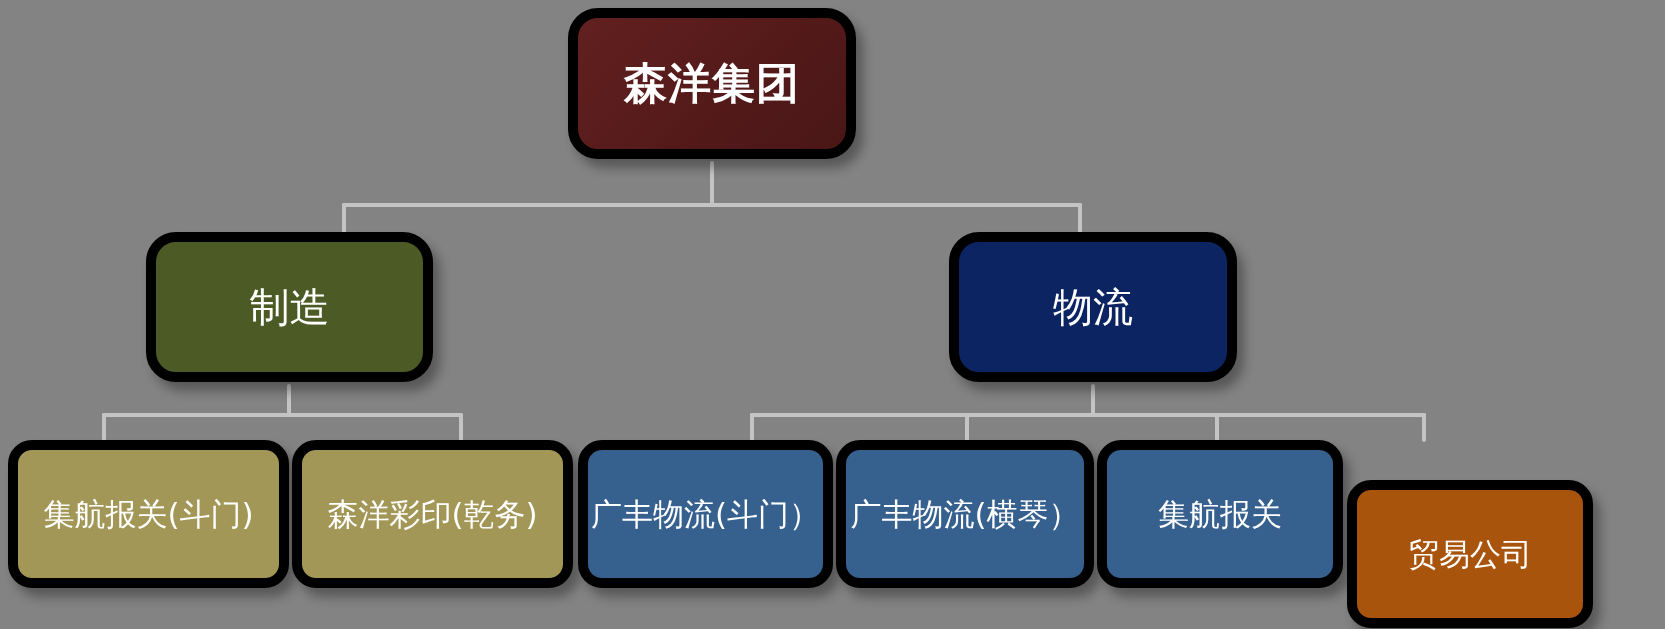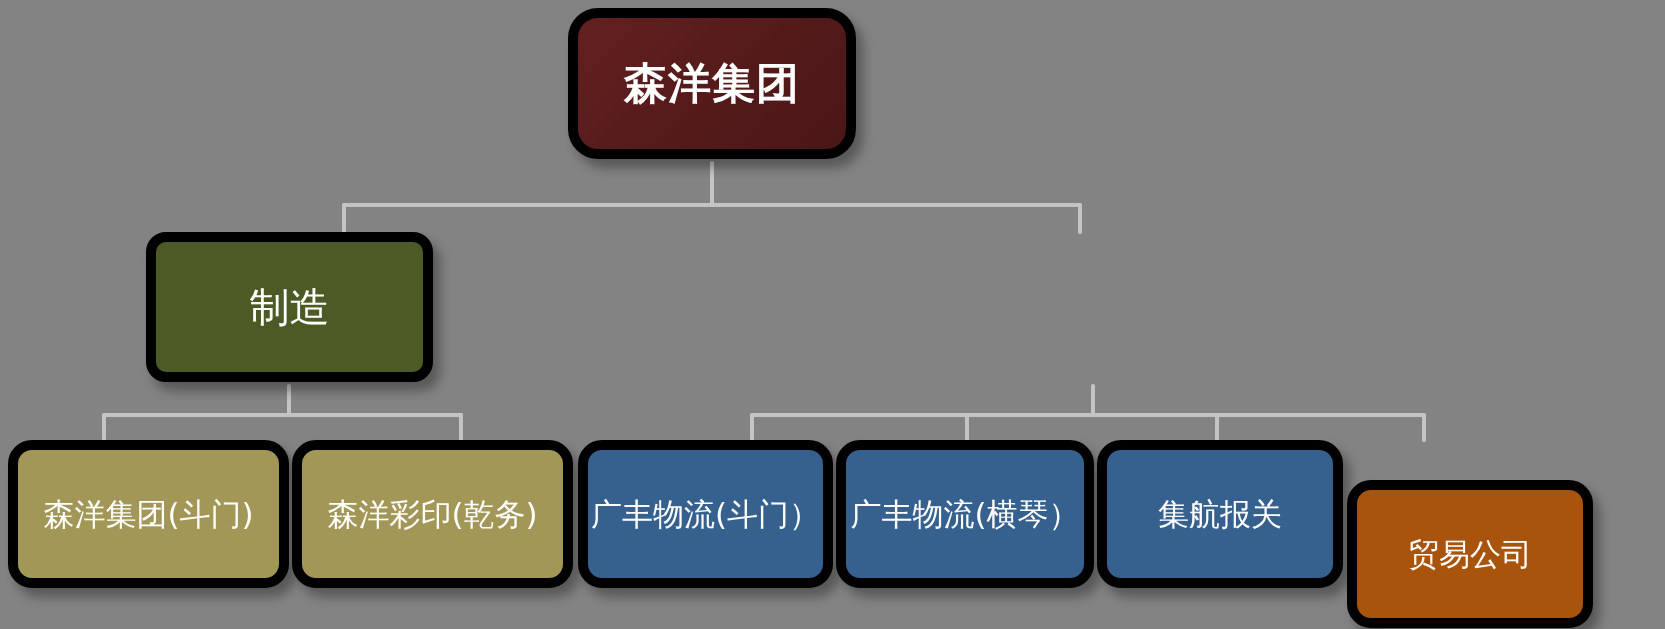--- a/index.html
+++ b/index.html
@@ -63,21 +63,21 @@
     font-size: 43px;
     font-weight: bold;
     letter-spacing: 1px;
   }
 
   
   .node.division {
     top: 232px;
     height: 150px;
     font-size: 40px;
-    border-radius: 20px;
+    border-radius: 30px;
   }
   .node.division-manufacturing {
     left: 146px;
     width: 287px;
     background: #4c5b25;
   }
   .node.division-logistics {
     left: 949px;
     width: 288px;
     background: #0c2461;
@@ -129,23 +129,26 @@
   </svg>
 
   <div class="node root">
     <span class="node-label">森洋集团</span>
   </div>
 
   <div class="node division division-manufacturing">
     <span class="node-label">制造</span>
   </div>
 
+  <div class="node division division-logistics">
+    <span class="node-label">物流</span>
+  </div>
 
   <div class="node subsidiary sub-khaki sub-0">
-    <span class="node-label">森洋集团(斗门)</span>
+    <span class="node-label">集航报关(斗门)</span>
   </div>
 
   <div class="node subsidiary sub-khaki sub-1">
     <span class="node-label">森洋彩印(乾务)</span>
   </div>
 
   <div class="node subsidiary sub-blue sub-2">
     <span class="node-label">广丰物流(斗门）</span>
   </div>
 

